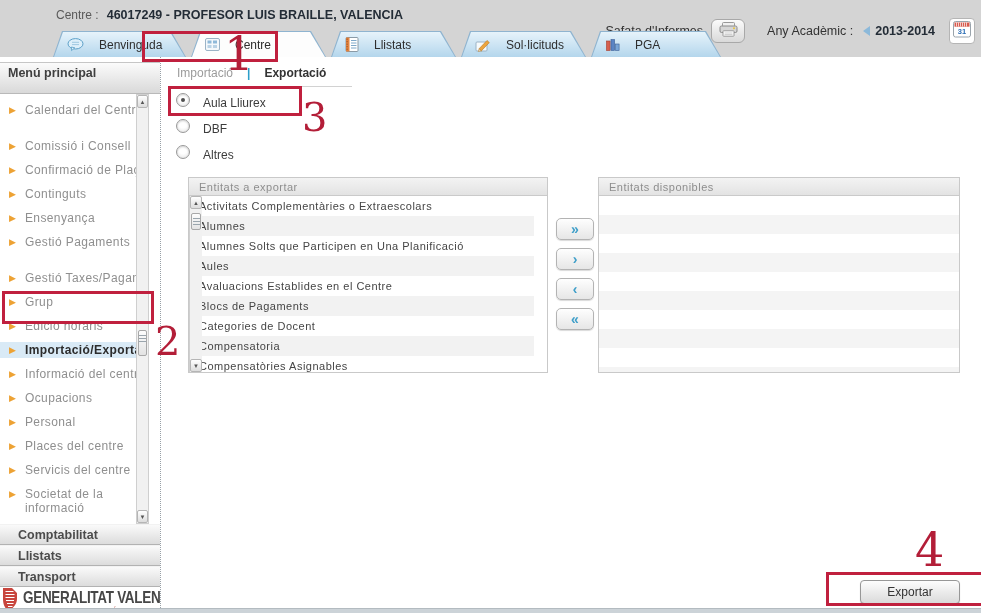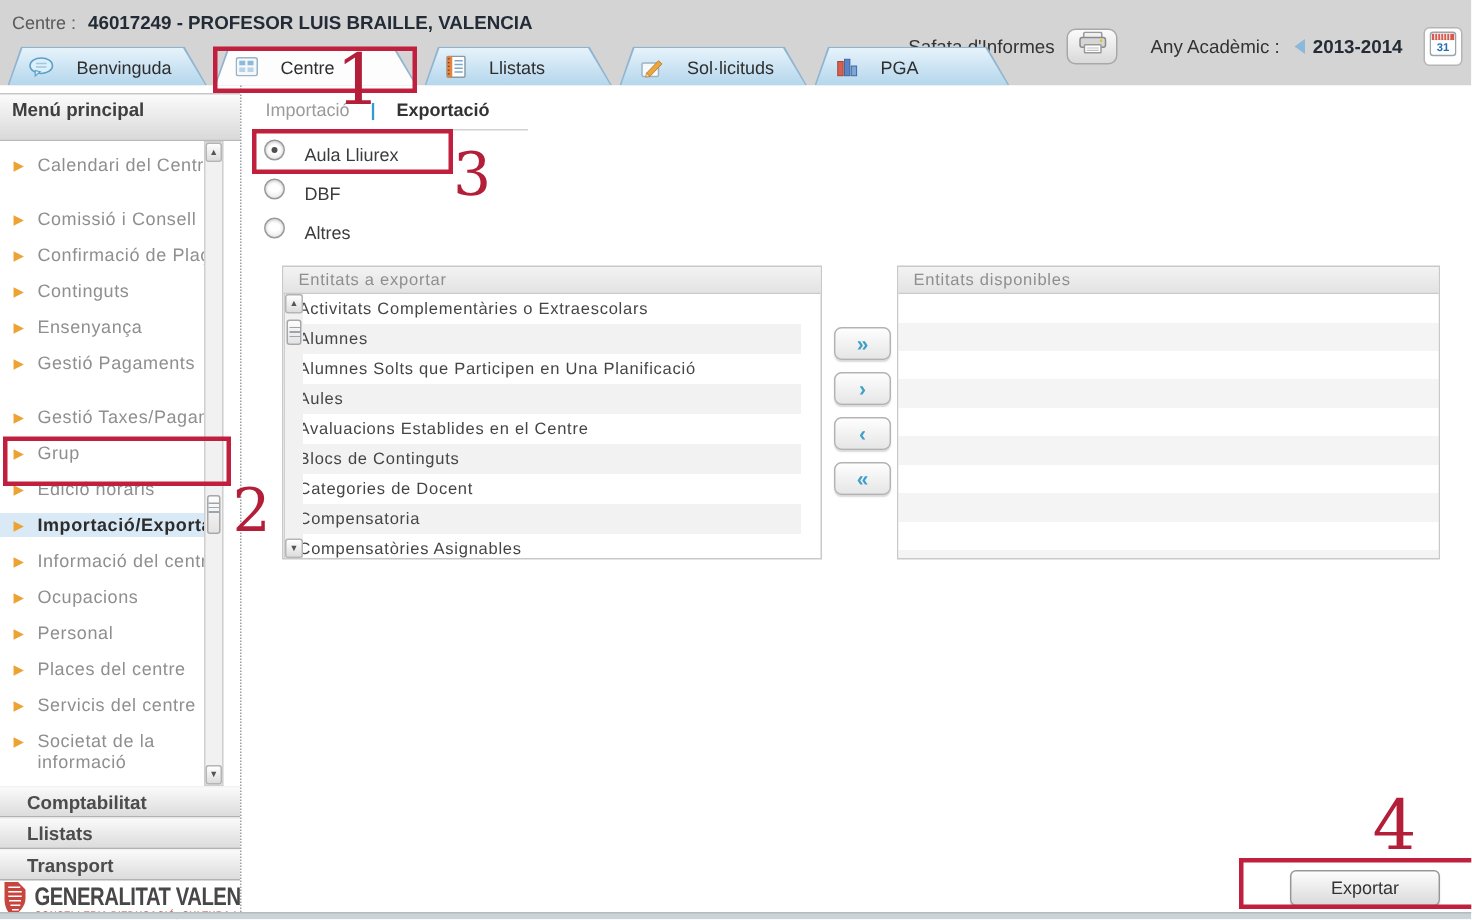--- a/index.html
+++ b/index.html
@@ -1,21 +1,21 @@
 <!DOCTYPE html>
 <html><head>
 <meta charset="utf-8">
 <style>
   * { margin:0; padding:0; box-sizing:border-box; }
   body { background:#fff; }
   #page { position:relative; width:981px; height:613px; overflow:hidden; background:#fff;
           font-family:"Liberation Sans","DejaVu Sans",sans-serif; }
 
   
-  #chrome { position:absolute; left:0; top:0; width:100%; height:57px; background:#d4d4d4; }
+  #chrome { position:absolute; left:0; top:0; width:100%; height:57px; background:#d4d4d4;padding-left:48px; }
   #topbar { height:30px; display:flex; align-items:center; padding:0 6px 0 8px; }
   .tb-lab { font-size:12px; color:#5a5a5a; margin-right:8px; }
   .tb-val { font-size:12.5px; font-weight:bold; color:#232c36; }
   .tb-right { margin-left:auto; display:flex; align-items:center;margin-top:32px; }
   .tb-dark { font-size:12.5px; color:#333; }
   .icon-btn { width:34px; height:24px; border:1px solid #a8a8a8; border-radius:6px;
               background:linear-gradient(#fbfbfb,#d9d9d9); display:flex; align-items:center;
               justify-content:center; margin-left:8px; cursor:pointer; }
   .cal-btn { width:26px; height:26px; border:1px solid #b5b5b5; border-radius:4px; background:#fff;
              display:flex; align-items:center; justify-content:center; margin-left:14px; cursor:pointer; }
@@ -358,21 +358,21 @@
 
     <div class="listbox left">
       <div class="lb-head">Entitats a exportar</div>
       <div class="lb-body">
         <div id="export-rows">
             <div class="l-row">Activitats Complementàries o Extraescolars</div>
             <div class="l-row alt">Alumnes</div>
             <div class="l-row">Alumnes Solts que Participen en Una Planificació</div>
             <div class="l-row alt">Aules</div>
             <div class="l-row">Avaluacions Establides en el Centre</div>
-            <div class="l-row alt">Blocs de Continguts</div>
+            <div class="l-row alt">Blocs de Pagaments</div>
             <div class="l-row">Categories de Docent</div>
             <div class="l-row alt">Compensatoria</div>
             <div class="l-row">Compensatòries Asignables</div>
           </div>
       <div class="vscroll">
             <div class="vs-btn up">▲</div>
             <div class="vs-thumb">
               <i></i>
             </div>
             <div class="vs-btn down">▼</div>

